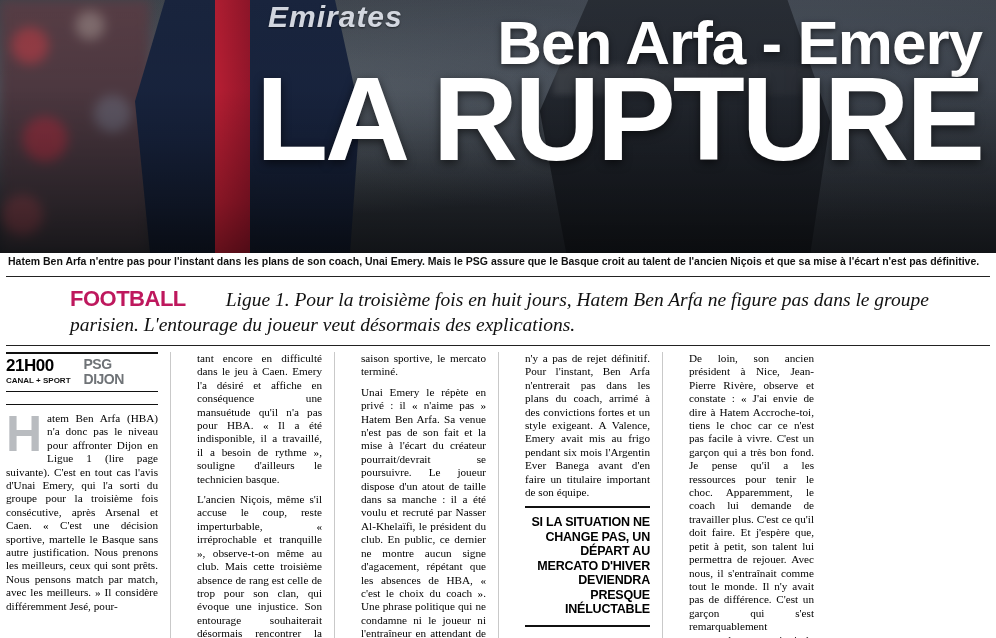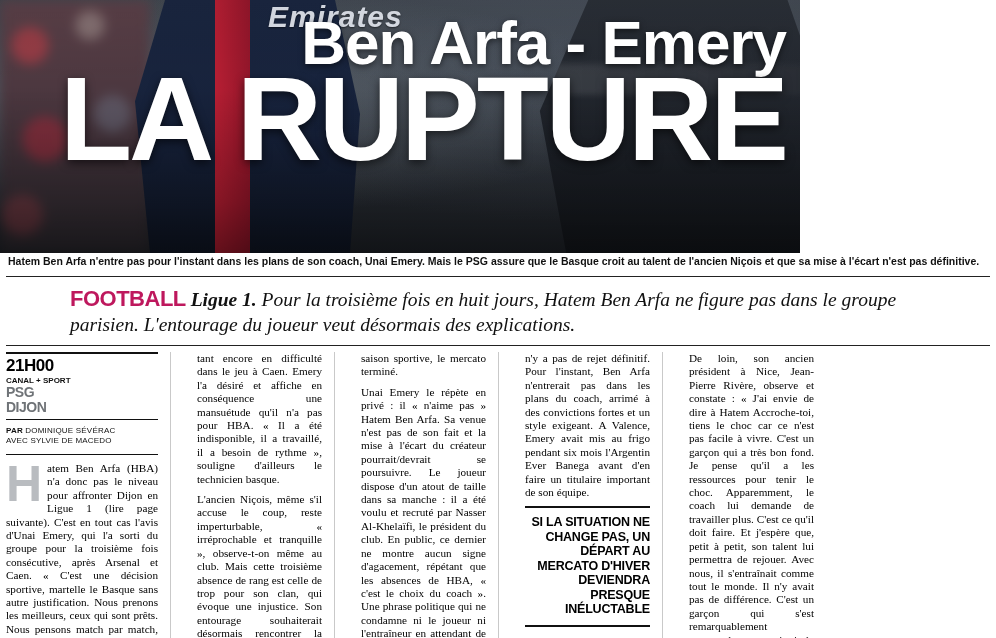--- a/index.html
+++ b/index.html
@@ -17,21 +17,21 @@
   .page {
     position: relative;
     width: 996px;
     height: 638px;
     overflow: hidden;
   }
 
   
   .hero {
     position: relative;
-    width: 800px;
+    width: 996px;
     height: 253px;
     overflow: hidden;
     background: #2b2f35;
   }
   .hero-photo {
     position: absolute;
     inset: 0;
     background:
       radial-gradient(ellipse at 18% 40%, rgba(120,130,140,0.55) 0%, rgba(40,44,50,0.0) 55%),
       radial-gradient(ellipse at 75% 20%, rgba(90,100,115,0.45) 0%, rgba(30,34,40,0.0) 60%),
@@ -157,22 +157,23 @@
   }
   .chapo .football {
     font-family: "Liberation Sans", sans-serif;
     font-style: normal;
     font-weight: bold;
     font-size: 22px;
     color: #be185d;
     letter-spacing: -0.5px;
   }
   .chapo .ligue {
-    font-weight: bold;
+    font-weight: normal;
     font-style: italic;
+    margin-left: 35px;
   }
   .rule-mid {
     position: absolute;
     top: 345px; left: 6px;
     width: 984px; height: 1px;
     background: #222;
   }
 
   
   .cols {
@@ -193,25 +194,24 @@
     position: relative;
   }
   .col + .col { border-left: 1px solid #c9c9c9; padding-left: 26px; }
   .col p { margin: 0 0 7px 0; }
 
   
   .time-block {
     border-top: 2px solid #111;
     border-bottom: 1px solid #111;
     padding: 3px 0 4px 0;
-    margin-bottom: 6px;
+    margin-bottom: 12px;
     display: flex;
     align-items: flex-start;
-    gap: 0;
-    flex-direction: column;
+    gap: 13px;
   }
   .time-left { line-height: 1; }
   .time-hour {
     font-family: "Liberation Sans", sans-serif;
     font-weight: bold;
     font-size: 17px;
     letter-spacing: -0.5px;
   }
   .time-channel {
     font-family: "Liberation Sans", sans-serif;
@@ -303,25 +303,20 @@
         <div class="time-left">
           <div class="time-hour">21H00</div>
           <div class="time-channel">CANAL + SPORT</div>
         </div>
         <div class="teams">
           <div>PSG</div>
           <div>DIJON</div>
         </div>
       </div>
 
-      <div class="byline">
-        <span class="par">PAR</span>
-        <span>DOMINIQUE SÉVÉRAC</span><br>
-        <span>AVEC SYLVIE DE MACEDO</span>
-      </div>
 
       <div class="hr-thin"></div>
 
       <div class="dropcap-para">
         <span class="dropcap">H</span>
         <span>atem Ben Arfa (HBA) n'a donc pas le niveau pour affronter Dijon en Ligue 1 (lire page suivante). C'est en tout cas l'avis d'Unai Emery, qui l'a sorti du groupe pour la troisième fois consécutive, après Arsenal et Caen. « C'est une décision sportive, martelle le Basque sans autre justification. Nous prenons les meilleurs, ceux qui sont prêts. Nous pensons match par match, avec les meilleurs. » Il considère différemment Jesé, pour-</span>
       </div>
     </div>
 
     <div class="col">

